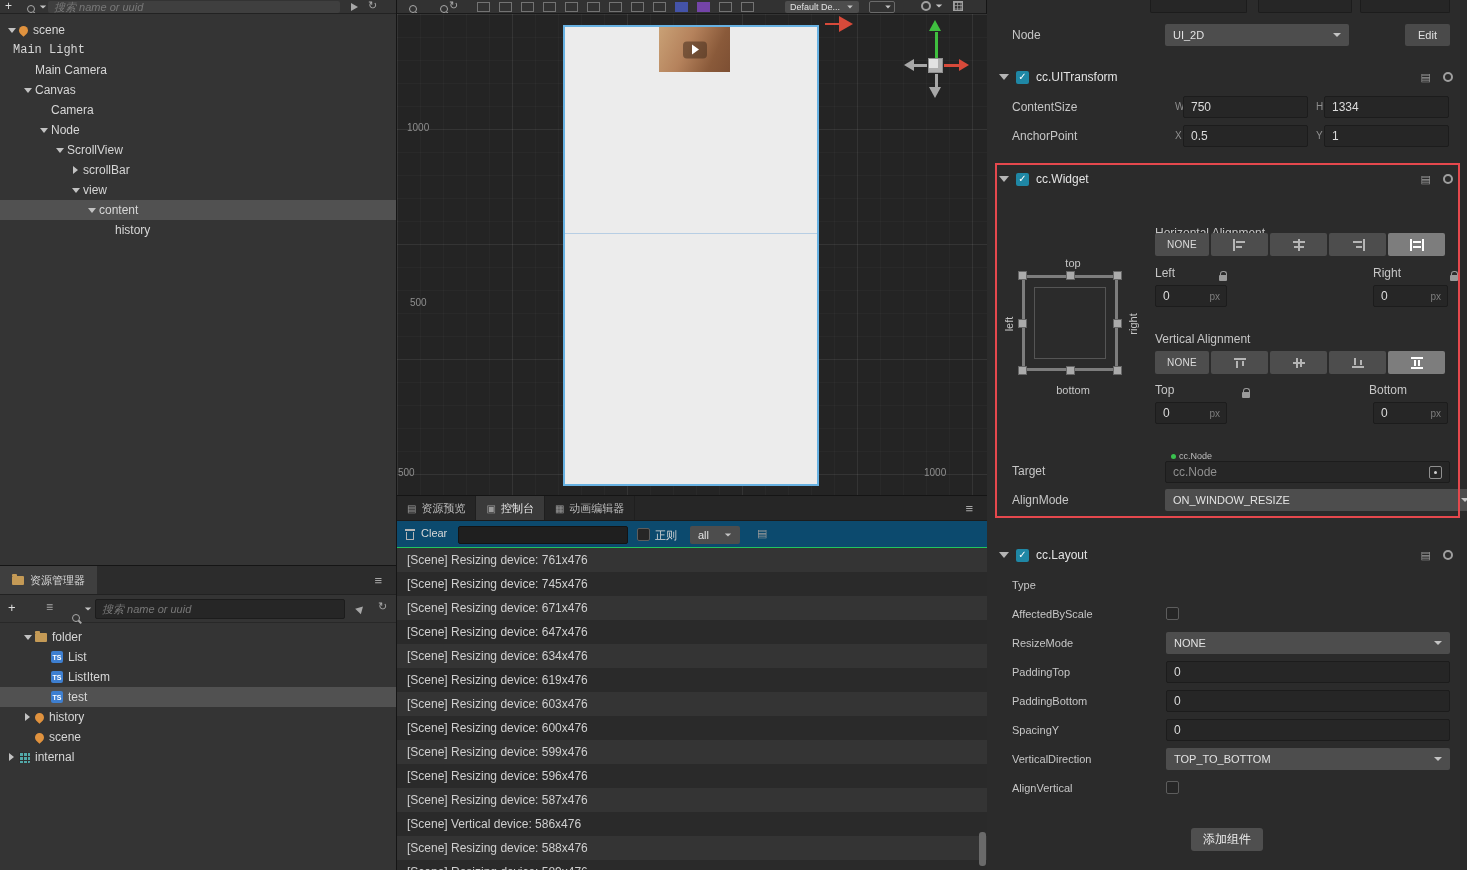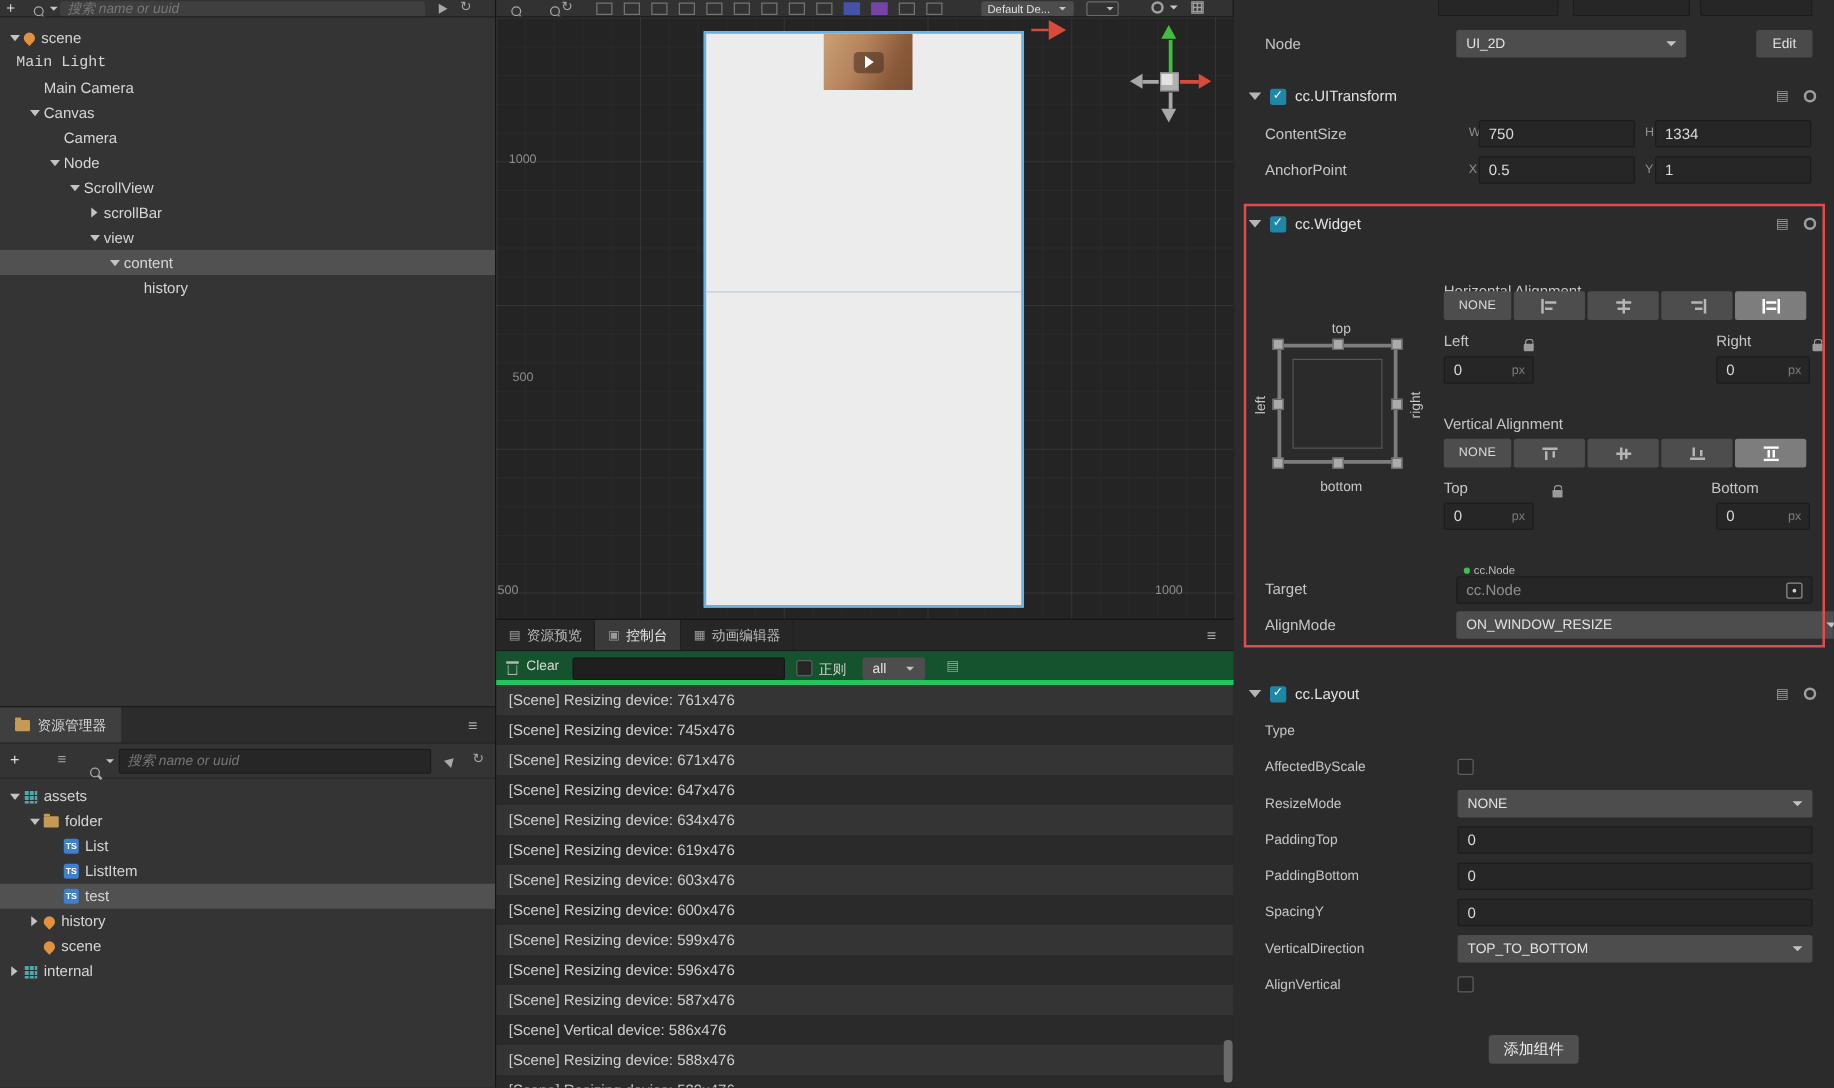--- a/index.html
+++ b/index.html
@@ -110,21 +110,21 @@
   .flag{position:absolute;left:428px;top:0;width:30px;height:20px}
   .flag-line{position:absolute;left:0;top:9px;width:14px;height:2px;background:var(--axis-red)}
   .flag-tri{position:absolute;left:14px;top:2px;width:0;height:0;border-top:8px solid transparent;border-bottom:8px solid transparent;border-left:14px solid var(--axis-red)}
 
   
   #console{position:absolute;left:0;top:495px;width:590px;height:375px;background:#2b2b2b;border-top:1px solid #151515}
   .console-tabs{height:25px;background:#262626;display:flex;align-items:stretch;position:relative;border-bottom:1px solid #1c1c1c}
   .ctab{display:flex;align-items:center;gap:5px;padding:0 10px;font-size:11px;color:#bdbdbd;border-right:1px solid #1f1f1f}
   .ctab.active{background:#3a3a3a;color:#e8e8e8}
   .ctab .ticn{font-size:10px;color:#9a9a9a}
-  .console-toolbar{height:27px;background:#14532d;display:flex;align-items:center;position:relative;border-bottom:4px solid #22c55e}
+  .console-toolbar{height:27px;background:#0c4a6e;display:flex;align-items:center;position:relative;border-bottom:1px solid #22c55e}
   #console-filter{position:absolute;left:61px;top:5px;width:170px;height:18px;background:#1f1f1f;border:1px solid #141414;border-radius:2px;padding:0 5px;display:flex;align-items:center}
   #log-list{height:323px;overflow:hidden}
   .log-row{height:24px;line-height:24px;padding-left:10px;font-size:12px;color:#cfcfcf;background:#343434;white-space:nowrap}
   .log-row.alt{background:#2a2a2a}
   .v-scroll{position:absolute;right:1px;bottom:4px;width:7px;height:34px;background:#6a6a6a;border-radius:3px}
 
   
   .sec-header{position:absolute;left:0;width:100%;height:26px;display:flex;align-items:center;padding-left:12px;gap:7px;color:#e3e3e3;font-size:12px}
   .sec-arrow{width:0;height:0;border-left:5px solid transparent;border-right:5px solid transparent;border-top:6px solid #b5b5b5}
   .sec-icons{position:absolute;right:14px;display:flex;gap:12px;align-items:center}
@@ -224,25 +224,20 @@
         <span class="abs" style="left:46px;top:5px;color:#a8a8a8;font-size:12px">≡</span>
         <span class="icon-mag abs" style="left:72px;top:9px"></span>
         <span class="caret abs" style="left:84px;top:12px;transform:scale(.8)"></span>
         <div id="asset-search">
           <input placeholder="搜索 name or uuid" style="">
         </div>
         <span class="icon-send abs" style="left:357px;top:10px;transform:rotate(-45deg)"></span>
         <span class="abs" style="left:378px;top:5px;color:#a8a8a8;font-size:11px">↻</span>
       </div>
       <div id="assets-tree" class="tree">
-          <div class="tree-row" style="padding-left: 6px;">
-            <span class="tree-arrow down"></span>
-            <span class="ticon icon-db"></span>
-            <span class="tree-label">assets</span>
-          </div>
           <div class="tree-row" style="padding-left: 22px;">
             <span class="tree-arrow down"></span>
             <span class="ticon icon-folder"></span>
             <span class="tree-label">folder</span>
           </div>
           <div class="tree-row" style="padding-left: 38px;">
             <span class="tree-arrow none"></span>
             <span class="ticon icon-ts">TS</span>
             <span class="tree-label">List</span>
           </div>

